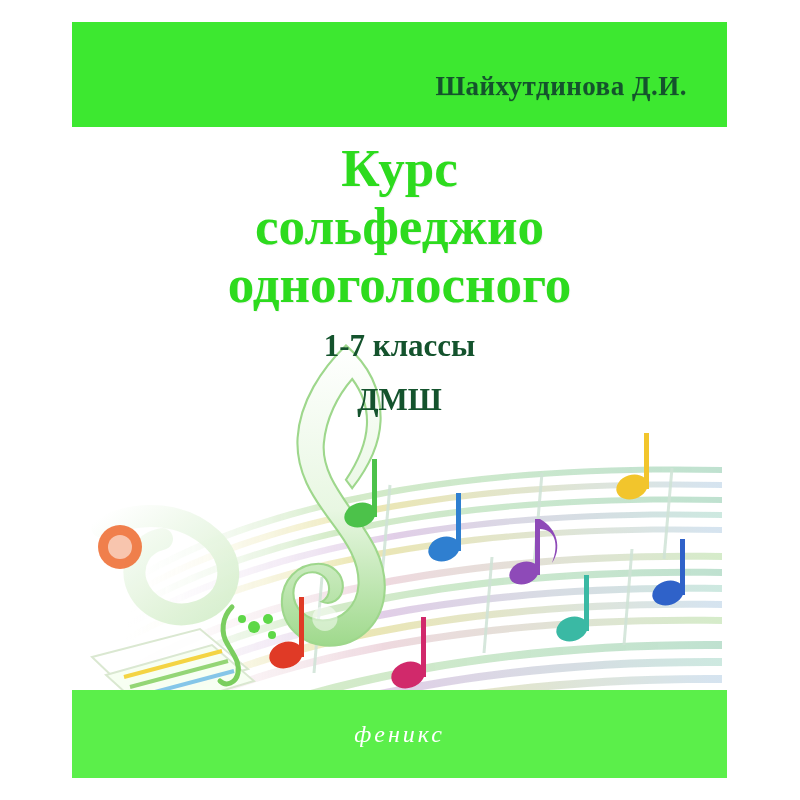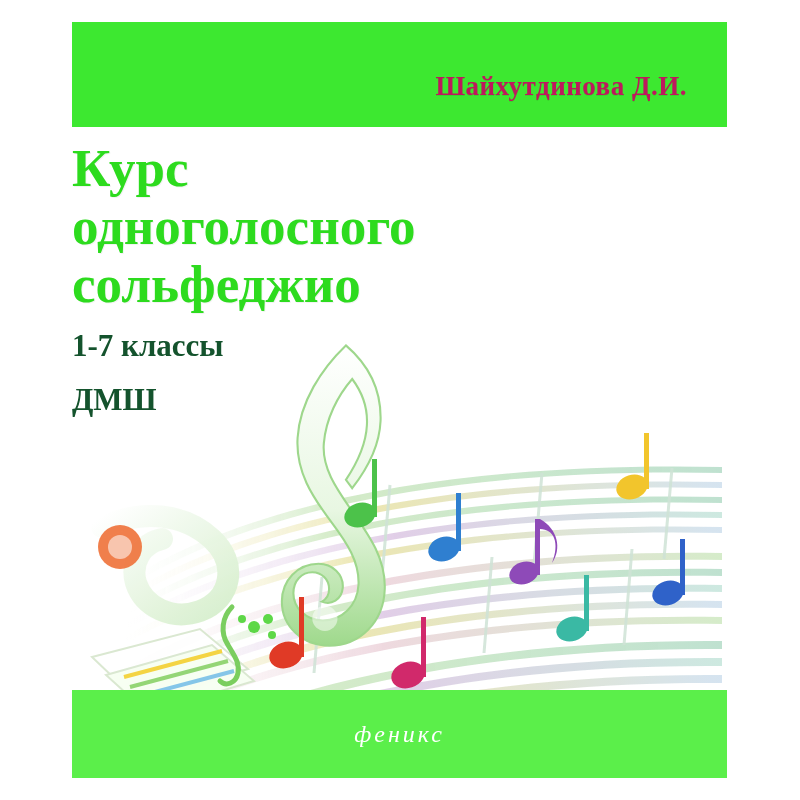--- a/index.html
+++ b/index.html
@@ -37,21 +37,21 @@
     top: 0;
     width: 100%;
     height: 105px;
     background: #3de830;
   }
 
   .author {
     position: absolute;
     right: 40px;
     top: 49px;
-    color: #be185d;
+    color: #14532d;
     font-family: "Liberation Serif", serif;
     font-size: 27px;
     font-weight: bold;
     letter-spacing: 0.5px;
     white-space: nowrap;
     text-shadow: 0 1px 0 rgba(0,0,0,0.08);
   }
 
   
   .bottom-band {
@@ -86,21 +86,21 @@
     background: #ffffff;
     overflow: hidden;
   }
 
   
   .title-block {
     position: absolute;
     left: 0;
     right: 0;
     top: 12px;
-    text-align: left;
+    text-align: center;
     z-index: 6;
   }
 
   .title-line {
     color: #2ddb1e;
     font-family: "Liberation Serif", serif;
     font-weight: bold;
     font-size: 53px;
     line-height: 58px;
     text-shadow: 1px 1px 0 rgba(0,0,0,0.05);
@@ -278,22 +278,22 @@
             <circle cx="182" cy="350" r="6"></circle>
             <circle cx="196" cy="342" r="5"></circle>
             <circle cx="200" cy="358" r="4"></circle>
             <circle cx="170" cy="342" r="4"></circle>
           </g>
         </svg>
       </div>
 
       <div class="title-block">
         <div class="title-line">Курс</div>
+        <div class="title-line">сольфеджио</div>
         <div class="title-line">одноголосного</div>
-        <div class="title-line">сольфеджио</div>
         <div class="subtitle">1-7 классы</div>
         <div class="subtitle" style="margin-top:16px">ДМШ</div>
       </div>
 
     </div>
 
     <div class="bottom-band">
       <div class="publisher">феникс</div>
     </div>
 

